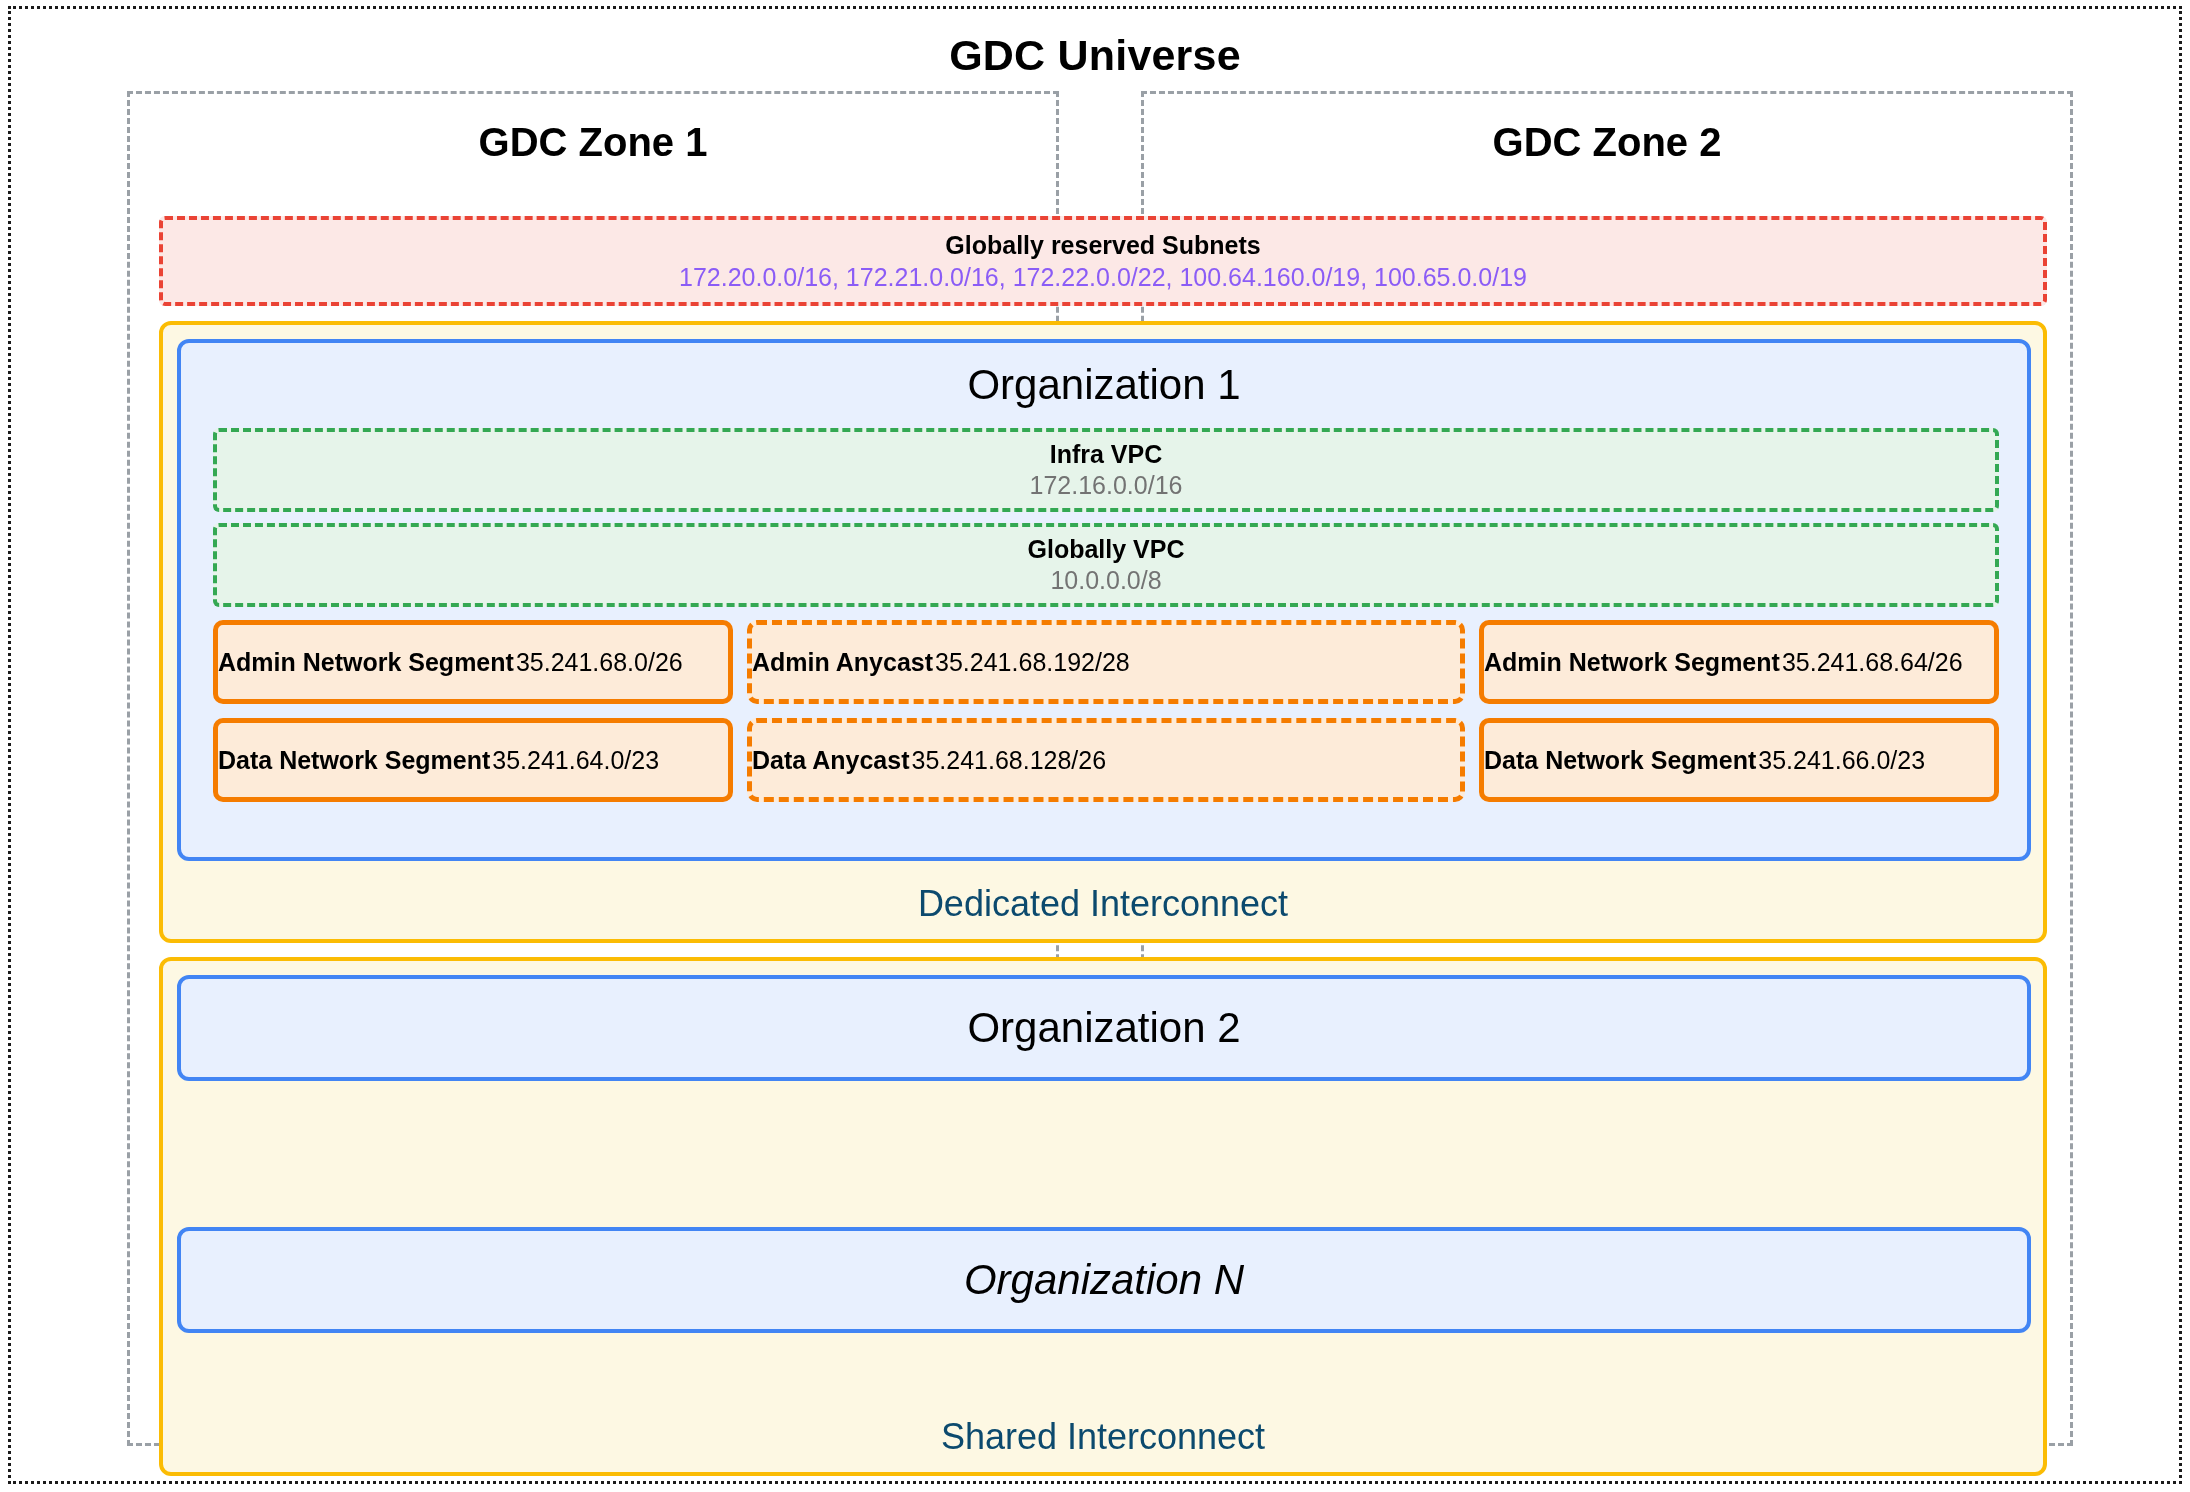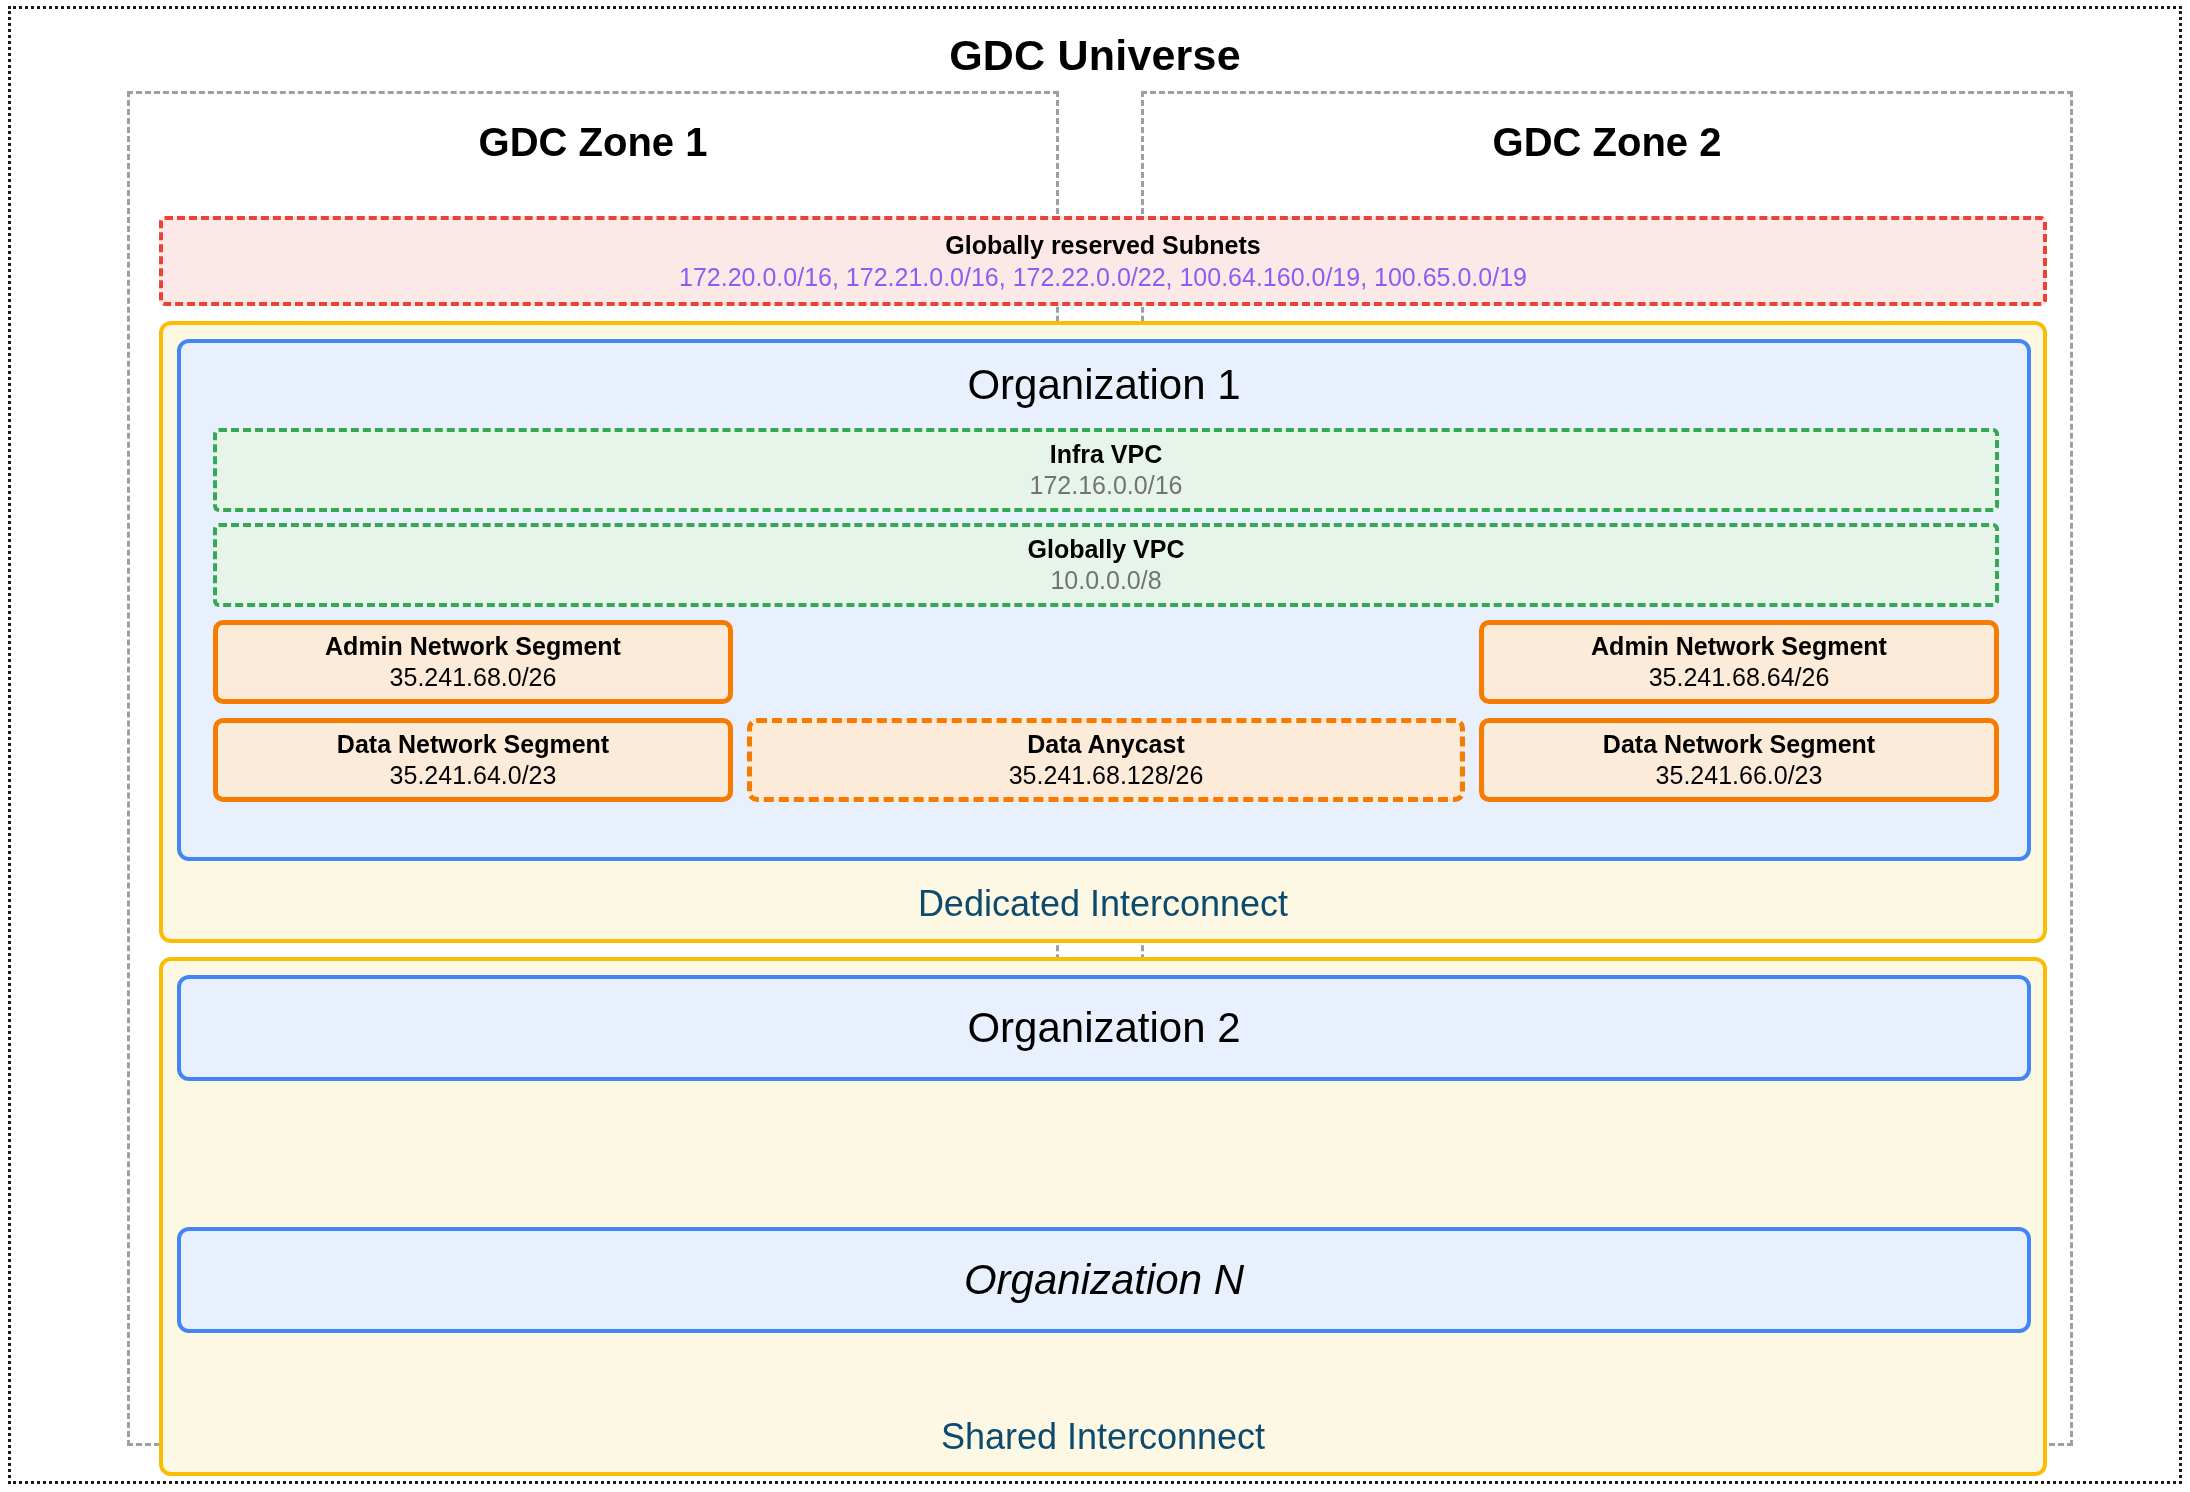--- a/index.html
+++ b/index.html
@@ -111,22 +111,22 @@
   .vpc-default { top: 180px; height: 84px; }
   .vpc-title { font-size: 25px; font-weight: bold; color: #000; }
   .vpc-cidr  { font-size: 25px; color: #737373; }
 
   
   .seg {
     position: absolute;
     height: 84px;
     background: #fdebd9;
     border-radius: 10px;
-    display: flex; flex-direction: column;
-    align-items: center; justify-content: center;
+    display: flex; flex-direction: row;
+    align-items: center; justify-content: flex-start;
     gap: 2px;
   }
   .seg-solid  { border: 5px solid #f57c00; }
   .seg-dashed { border: 5px dashed #f57c00; }
   .seg-title { font-size: 25px; font-weight: bold; color: #000; }
   .seg-cidr  { font-size: 25px; color: #000; }
 
   .row-admin { top: 277px; }
   .row-data  { top: 375px; }
 
@@ -164,20 +164,24 @@
       </div>
 
       <div class="vpc vpc-default">
         <div class="vpc-title">Globally VPC</div>
         <div class="vpc-cidr">10.0.0.0/8</div>
       </div>
 
       <div class="seg seg-solid row-admin col-left">
         <div class="seg-title">Admin Network Segment</div>
         <div class="seg-cidr">35.241.68.0/26</div>
+      </div>
+      <div class="seg seg-dashed row-admin col-center">
+        <div class="seg-title">Admin Anycast</div>
+        <div class="seg-cidr">35.241.68.192/28</div>
       </div>
       <div class="seg seg-solid row-admin col-right">
         <div class="seg-title">Admin Network Segment</div>
         <div class="seg-cidr">35.241.68.64/26</div>
       </div>
 
       <div class="seg seg-solid row-data col-left">
         <div class="seg-title">Data Network Segment</div>
         <div class="seg-cidr">35.241.64.0/23</div>
       </div>

